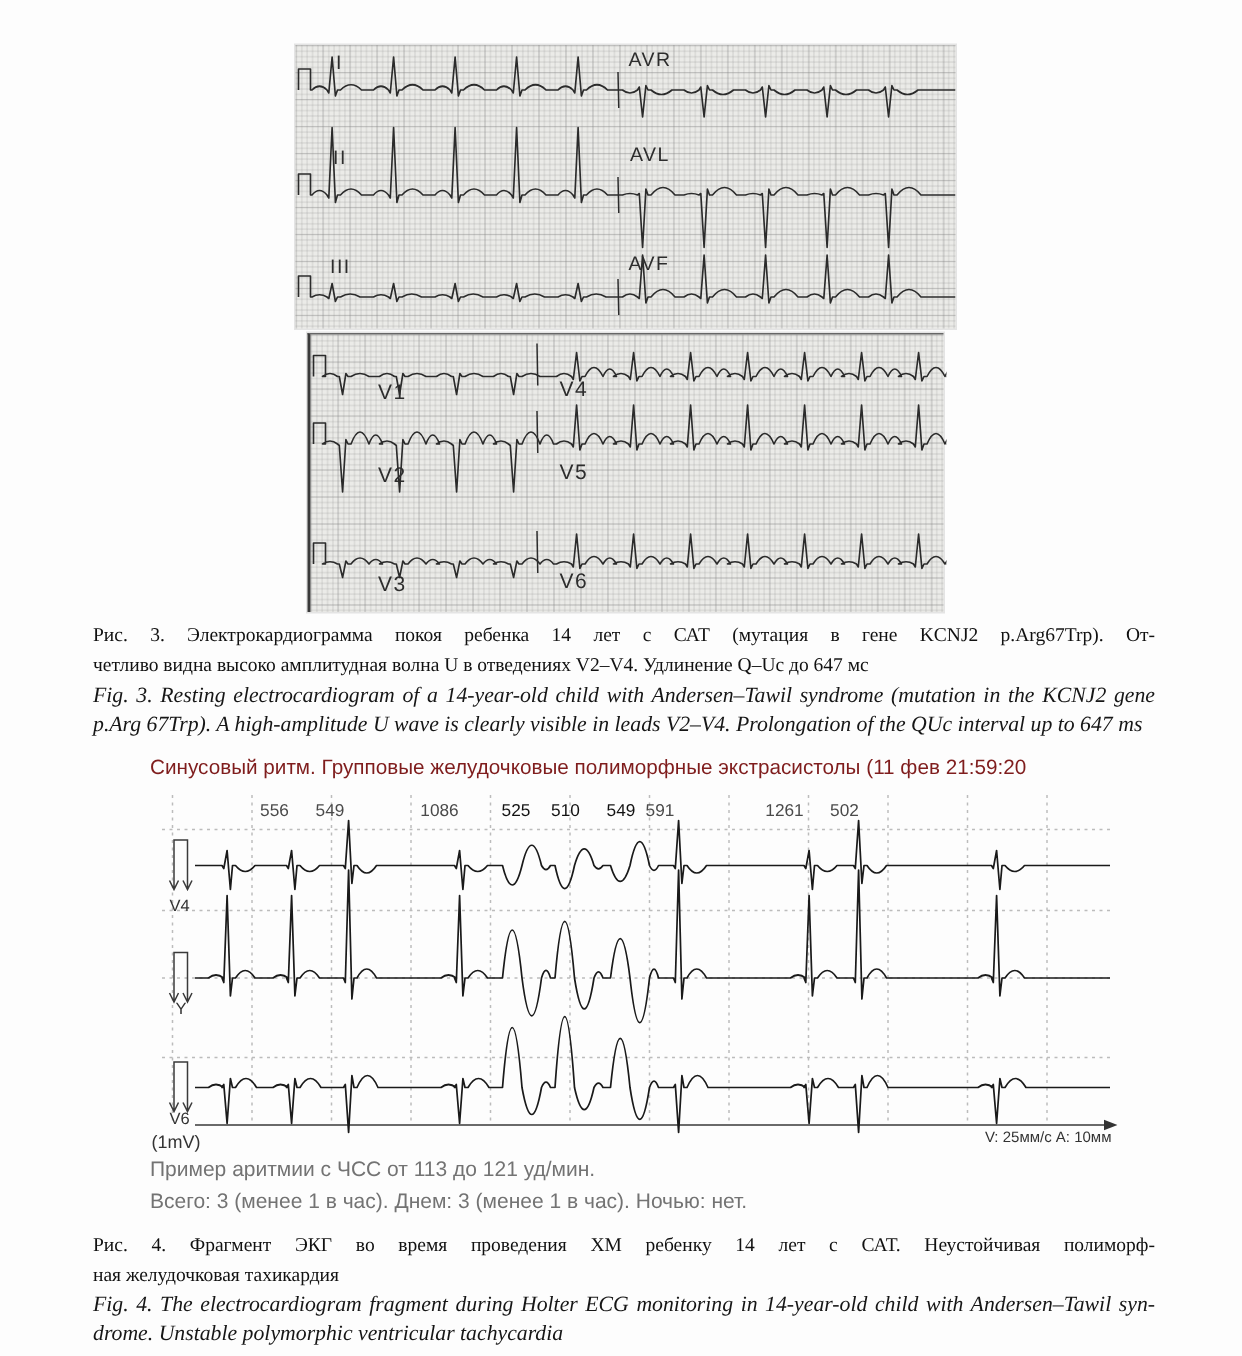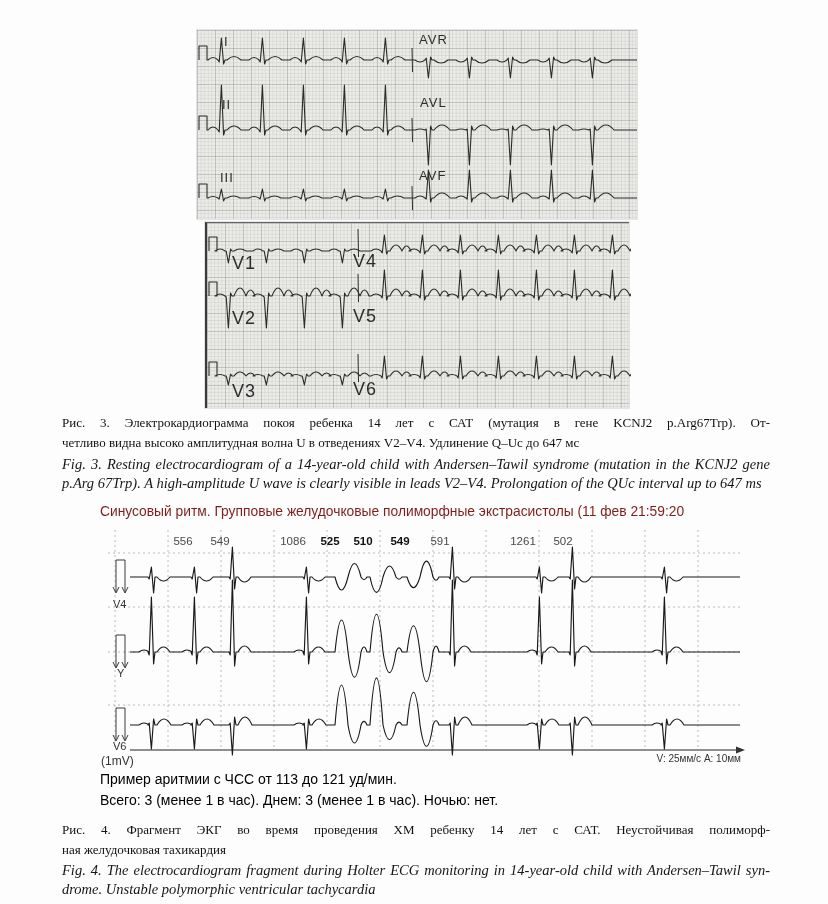--- a/index.html
+++ b/index.html
@@ -17,40 +17,40 @@
       linear-gradient(rgba(140,140,140,0.16) 1px, transparent 1px),
       linear-gradient(90deg, rgba(140,140,140,0.16) 1px, transparent 1px);
     background-size: 18px 18px, 18px 18px, 3.6px 3.6px, 3.6px 3.6px;
     box-shadow: 0 0 0 1px rgba(180,180,180,0.35);
   }
   #panelA { left:197px; top:30px; width:440px; height:189px; }
   #panelB { left:205px; top:222px; width:424px; height:186px;
             border-top:1px solid #666; border-left:2px solid #3a3a3a; }
   .ecg-paper svg { position:absolute; left:0; top:0; }
   .lead-label { position:absolute; font-size:13px; color:#2d2d2d; letter-spacing:1px; }
-  .lead-label.big { font-size:18px; }
+  .lead-label.big { font-size:14px;margin-left:20px; }
 
   
   .cap-ru { position:absolute; left:62px; width:708px; color:#111;
             font-family:"Liberation Serif", serif; font-size:13px; line-height:19.5px; }
   .cap-en { position:absolute; left:62px; width:708px; color:#161616;
             font-family:"Liberation Serif", serif; font-style:italic; font-size:14.5px; line-height:18.5px; }
   .jline { text-align:justify; text-align-last:justify; }
 
   
   #holter-header { left:100px; top:504px; font-size:13.8px; color:#7f1d1d; }
   #holter-chart { left:100px; top:530px; width:645px; height:240px; }
   #holter-chart svg { position:absolute; left:0; top:0; }
   .rr { position:absolute; top:5px; transform:translateX(-50%);
         font-size:11.5px; color:#4a4a4a; }
-  .rr.bold { font-weight:bold; color:#111; }
+  .rr.bold { font-weight:normal; color:#111;margin-left:14px; }
   .ch-label { position:absolute; font-size:11px; color:#333; }
   #cal-label { position:absolute; font-size:12px; color:#333; }
   #scale-label { position:absolute; right:4px; top:223px; font-size:10px; color:#333; }
-  .stats { position:absolute; left:100px; font-size:14px; color:#000000; }
+  .stats { position:absolute; left:100px; font-size:14px; color:#737373; }
 </style>
 </head>
 <body>
 
 <div class="abs ecg-paper" id="panelA">
   <svg width="440" height="189" viewBox="0 0 440 189">
     <path id="aw0" fill="none" stroke="#2b2b2b" stroke-width="1.1" stroke-linejoin="round" d="M 2 30 l 0 -14 l 8 0 l 0 14 L 11 30 q 5 -5 10 0 L 21 30 l 1.2 2 l 2.2 -24 l 2.2 26 l 1.4 -4 l 2 0 q 7 -7 14 0 L 52 30 q 5 -5 10 0 L 62 30 l 1.2 2 l 2.2 -24 l 2.2 26 l 1.4 -4 l 2 0 q 7 -7 14 0 L 93 30 q 5 -5 10 0 L 103 30 l 1.2 2 l 2.2 -24 l 2.2 26 l 1.4 -4 l 2 0 q 7 -7 14 0 L 134 30 q 5 -5 10 0 L 144 30 l 1.2 2 l 2.2 -24 l 2.2 26 l 1.4 -4 l 2 0 q 7 -7 14 0 L 175 30 q 5 -5 10 0 L 185 30 l 1.2 2 l 2.2 -24 l 2.2 26 l 1.4 -4 l 2 0 q 7 -7 14 0 L 218 30 q 5 4 10 0 L 228 30 l 1.2 -2 l 2.2 20 l 2.2 -21 l 1.4 3 l 2 0 q 7 6 14 0 L 259 30 q 5 4 10 0 L 269 30 l 1.2 -2 l 2.2 20 l 2.2 -21 l 1.4 3 l 2 0 q 7 6 14 0 L 300 30 q 5 4 10 0 L 310 30 l 1.2 -2 l 2.2 20 l 2.2 -21 l 1.4 3 l 2 0 q 7 6 14 0 L 341 30 q 5 4 10 0 L 351 30 l 1.2 -2 l 2.2 20 l 2.2 -21 l 1.4 3 l 2 0 q 7 6 14 0 L 382 30 q 5 4 10 0 L 392 30 l 1.2 -2 l 2.2 20 l 2.2 -21 l 1.4 3 l 2 0 q 7 6 14 0 L 440 30"></path>
     <path id="aw1" fill="none" stroke="#2b2b2b" stroke-width="1.1" stroke-linejoin="round" d="M 2 100 l 0 -14 l 8 0 l 0 14 L 11 100 q 5 -6 10 0 L 21 100 l 1.2 2 l 2.2 -47 l 2.2 50 l 1.4 -5 l 2 0 q 7 -8 14 0 L 52 100 q 5 -6 10 0 L 62 100 l 1.2 2 l 2.2 -47 l 2.2 50 l 1.4 -5 l 2 0 q 7 -8 14 0 L 93 100 q 5 -6 10 0 L 103 100 l 1.2 2 l 2.2 -47 l 2.2 50 l 1.4 -5 l 2 0 q 7 -8 14 0 L 134 100 q 5 -6 10 0 L 144 100 l 1.2 2 l 2.2 -47 l 2.2 50 l 1.4 -5 l 2 0 q 7 -8 14 0 L 175 100 q 5 -6 10 0 L 185 100 l 1.2 2 l 2.2 -47 l 2.2 50 l 1.4 -5 l 2 0 q 7 -8 14 0 L 218 100 q 5 -2 10 0 L 228 100 l 1.2 -1 l 2.2 36 l 2.2 -39 l 1.4 4 l 2 0 q 8 -10 16 0 L 259 100 q 5 -2 10 0 L 269 100 l 1.2 -1 l 2.2 36 l 2.2 -39 l 1.4 4 l 2 0 q 8 -10 16 0 L 300 100 q 5 -2 10 0 L 310 100 l 1.2 -1 l 2.2 36 l 2.2 -39 l 1.4 4 l 2 0 q 8 -10 16 0 L 341 100 q 5 -2 10 0 L 351 100 l 1.2 -1 l 2.2 36 l 2.2 -39 l 1.4 4 l 2 0 q 8 -10 16 0 L 382 100 q 5 -2 10 0 L 392 100 l 1.2 -1 l 2.2 36 l 2.2 -39 l 1.4 4 l 2 0 q 8 -10 16 0 L 440 100"></path>
     <path id="aw2" fill="none" stroke="#2b2b2b" stroke-width="1.1" stroke-linejoin="round" d="M 2 168 l 0 -14 l 8 0 l 0 14 L 11 168 q 5 -3 10 0 L 21 168 l 1.2 1 l 2.2 -10 l 2.2 12 l 1.4 -3 l 2 0 q 6.5 -4 13 0 L 52 168 q 5 -3 10 0 L 62 168 l 1.2 1 l 2.2 -10 l 2.2 12 l 1.4 -3 l 2 0 q 6.5 -4 13 0 L 93 168 q 5 -3 10 0 L 103 168 l 1.2 1 l 2.2 -10 l 2.2 12 l 1.4 -3 l 2 0 q 6.5 -4 13 0 L 134 168 q 5 -3 10 0 L 144 168 l 1.2 1 l 2.2 -10 l 2.2 12 l 1.4 -3 l 2 0 q 6.5 -4 13 0 L 175 168 q 5 -3 10 0 L 185 168 l 1.2 1 l 2.2 -10 l 2.2 12 l 1.4 -3 l 2 0 q 6.5 -4 13 0 L 218 168 q 5 -4 10 0 L 228 168 l 1.2 1 l 2.2 -29 l 2.2 32 l 1.4 -4 l 2 0 q 8 -10 16 0 L 259 168 q 5 -4 10 0 L 269 168 l 1.2 1 l 2.2 -29 l 2.2 32 l 1.4 -4 l 2 0 q 8 -10 16 0 L 300 168 q 5 -4 10 0 L 310 168 l 1.2 1 l 2.2 -29 l 2.2 32 l 1.4 -4 l 2 0 q 8 -10 16 0 L 341 168 q 5 -4 10 0 L 351 168 l 1.2 1 l 2.2 -29 l 2.2 32 l 1.4 -4 l 2 0 q 8 -10 16 0 L 382 168 q 5 -4 10 0 L 392 168 l 1.2 1 l 2.2 -29 l 2.2 32 l 1.4 -4 l 2 0 q 8 -10 16 0 L 440 168"></path>
     <path id="aart" fill="none" stroke="#2b2b2b" stroke-width="1" d="M215 18 L215.5 42 M215 88 L215.5 112 M215 156 L215.5 180"></path>

